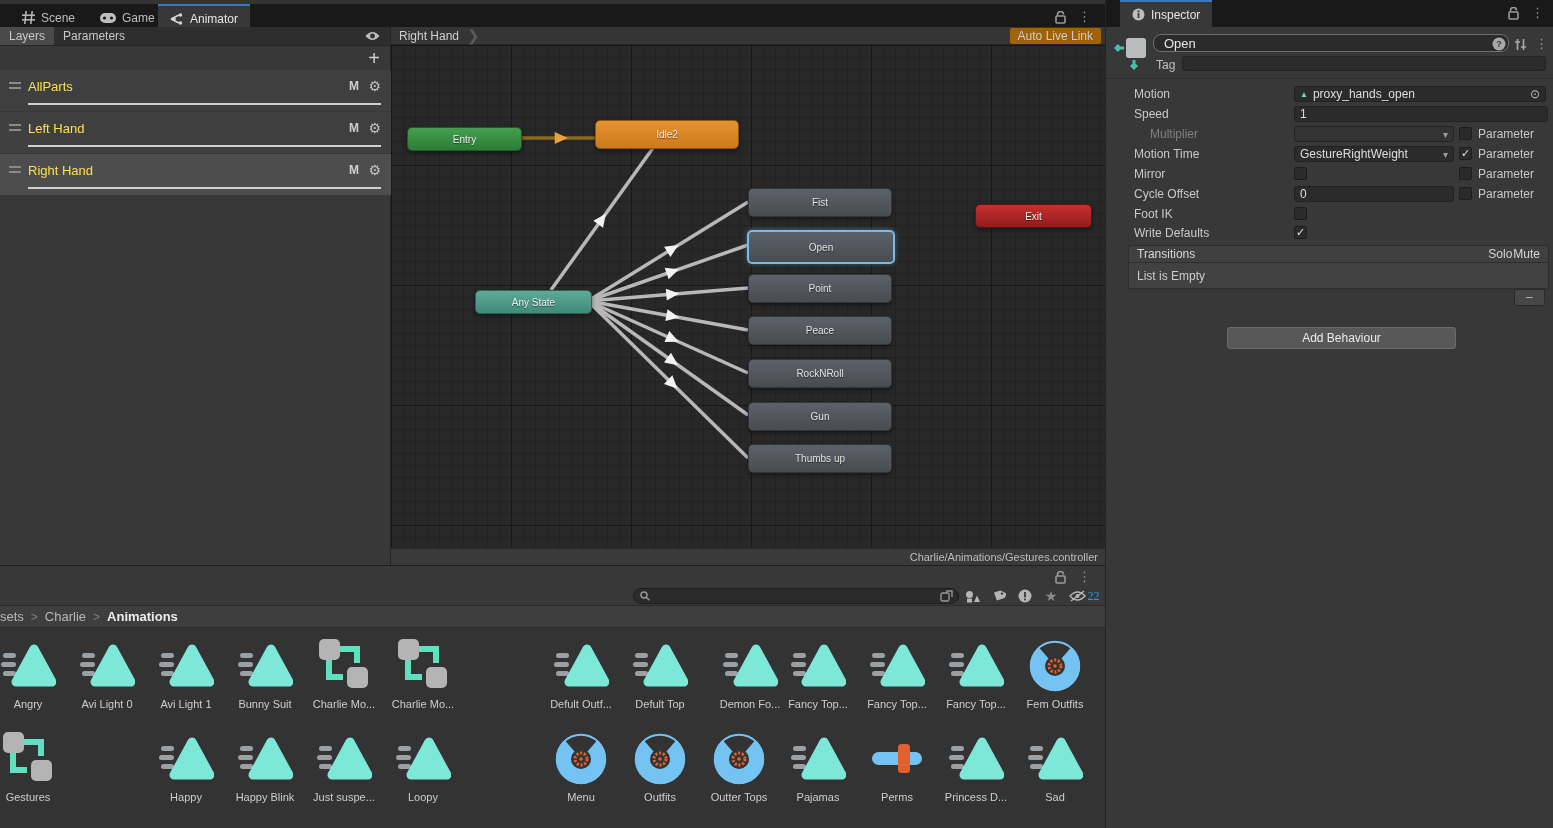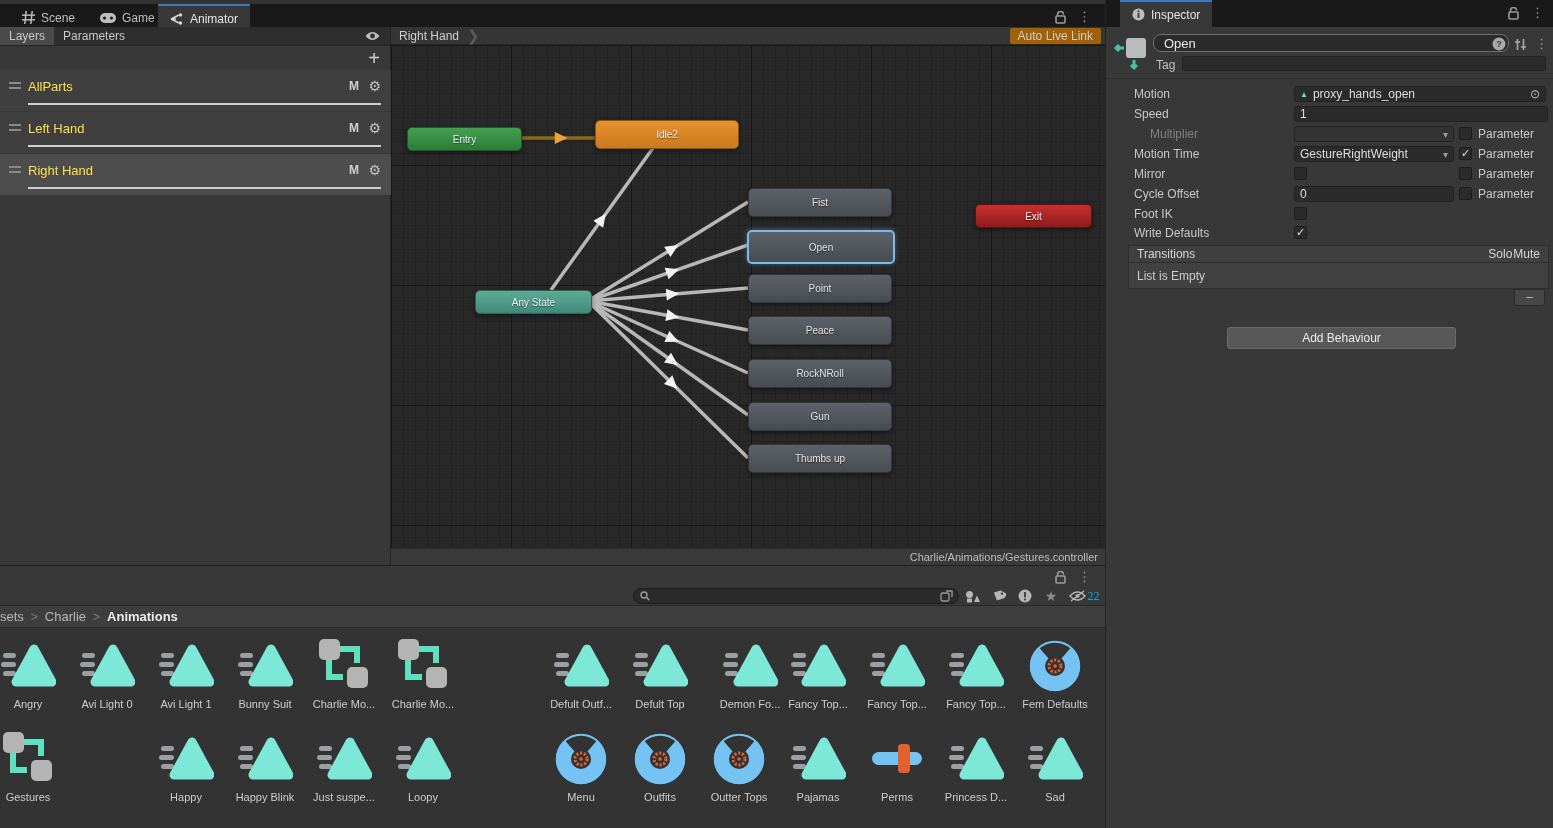--- a/index.html
+++ b/index.html
@@ -554,21 +554,21 @@
           <div class="asset-icon">
             <svg class="icon-svg" width="56" height="58" viewBox="0 0 56 58">
               <circle cx="28" cy="30" r="25" fill="#74c3f2"></circle>
               <path d="M28 30 L9 8 A28 28 0 0 1 47 8 Z" fill="#333333"></path>
               <circle cx="28" cy="30" r="24.2" fill="none" stroke="#74c3f2" stroke-width="2"></circle>
               <circle cx="28" cy="30" r="10" fill="#333333"></circle>
               <circle cx="28" cy="30" r="6" fill="none" stroke="#e2622f" stroke-width="3" stroke-dasharray="2.2 1.6"></circle>
               <circle cx="28" cy="30" r="1.8" fill="#e2622f"></circle>
             </svg>
           </div>
-          <div class="asset-label">Fem Defaults</div>
+          <div class="asset-label">Fem Outfits</div>
         </div>
         <div class="asset-item" style="left: -10px; top: 101px;">
           <div class="asset-icon">
             <svg class="icon-svg" width="56" height="58" viewBox="0 0 56 58">
               <path d="M24 13 H41 V27" stroke="#5fe0c0" stroke-width="6" fill="none"></path>
               <path d="M13 24 V41 H27" stroke="#5fe0c0" stroke-width="6" fill="none"></path>
               <rect x="3" y="3" width="21" height="21" rx="5" fill="#b4b4b4"></rect>
               <rect x="31" y="31" width="21" height="21" rx="5" fill="#b4b4b4"></rect>
             </svg>
           </div>

